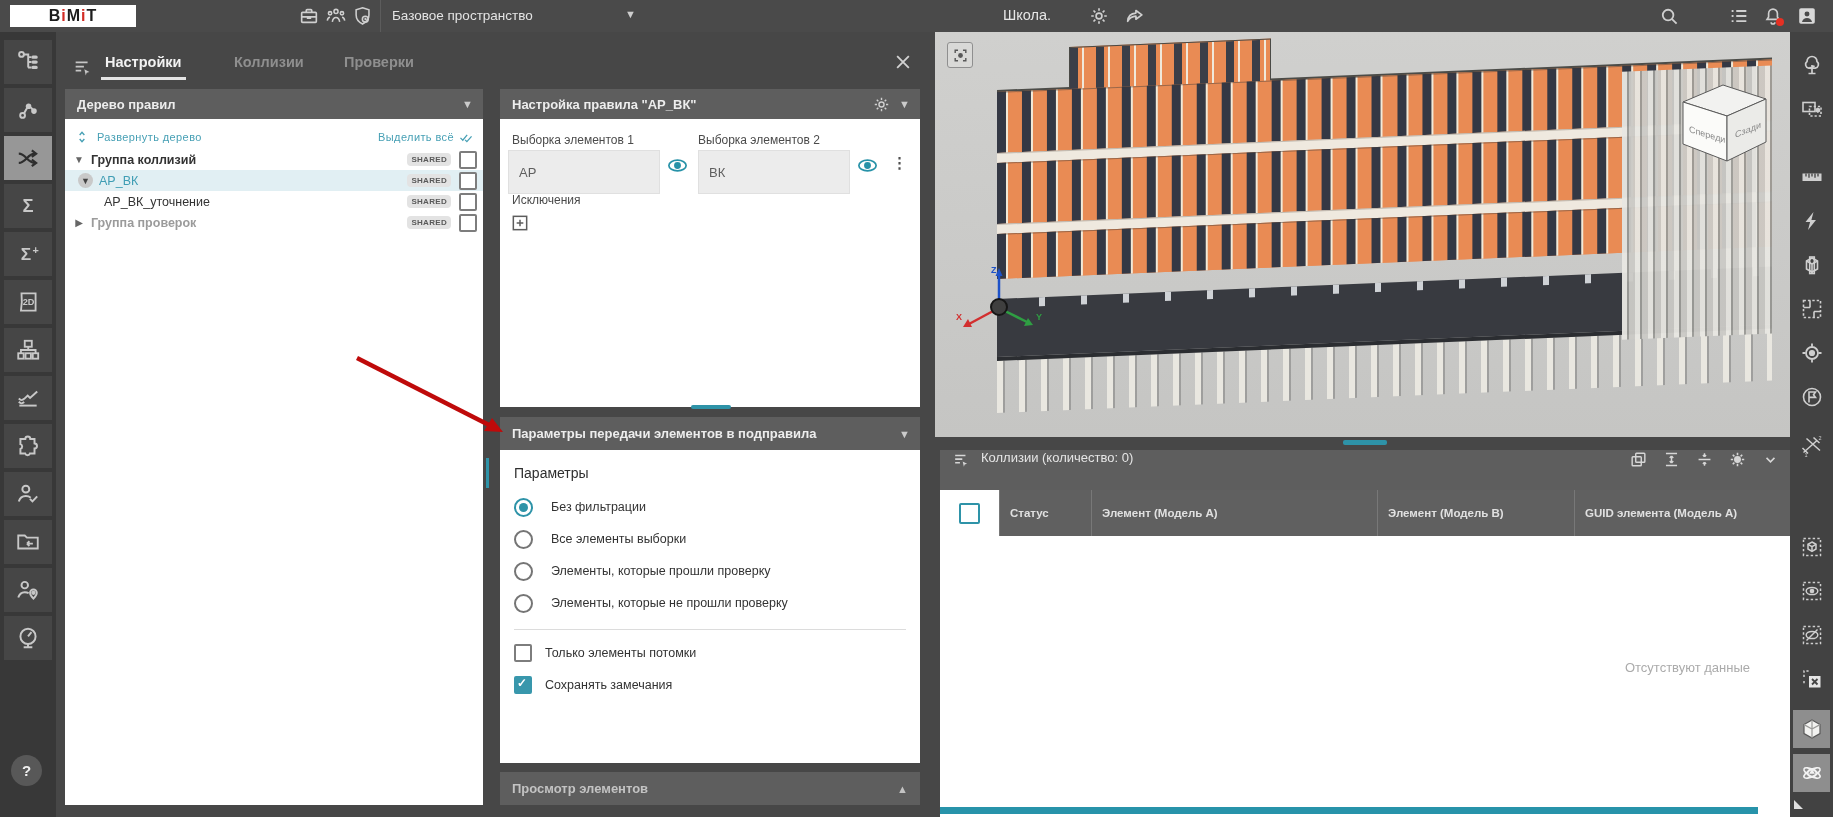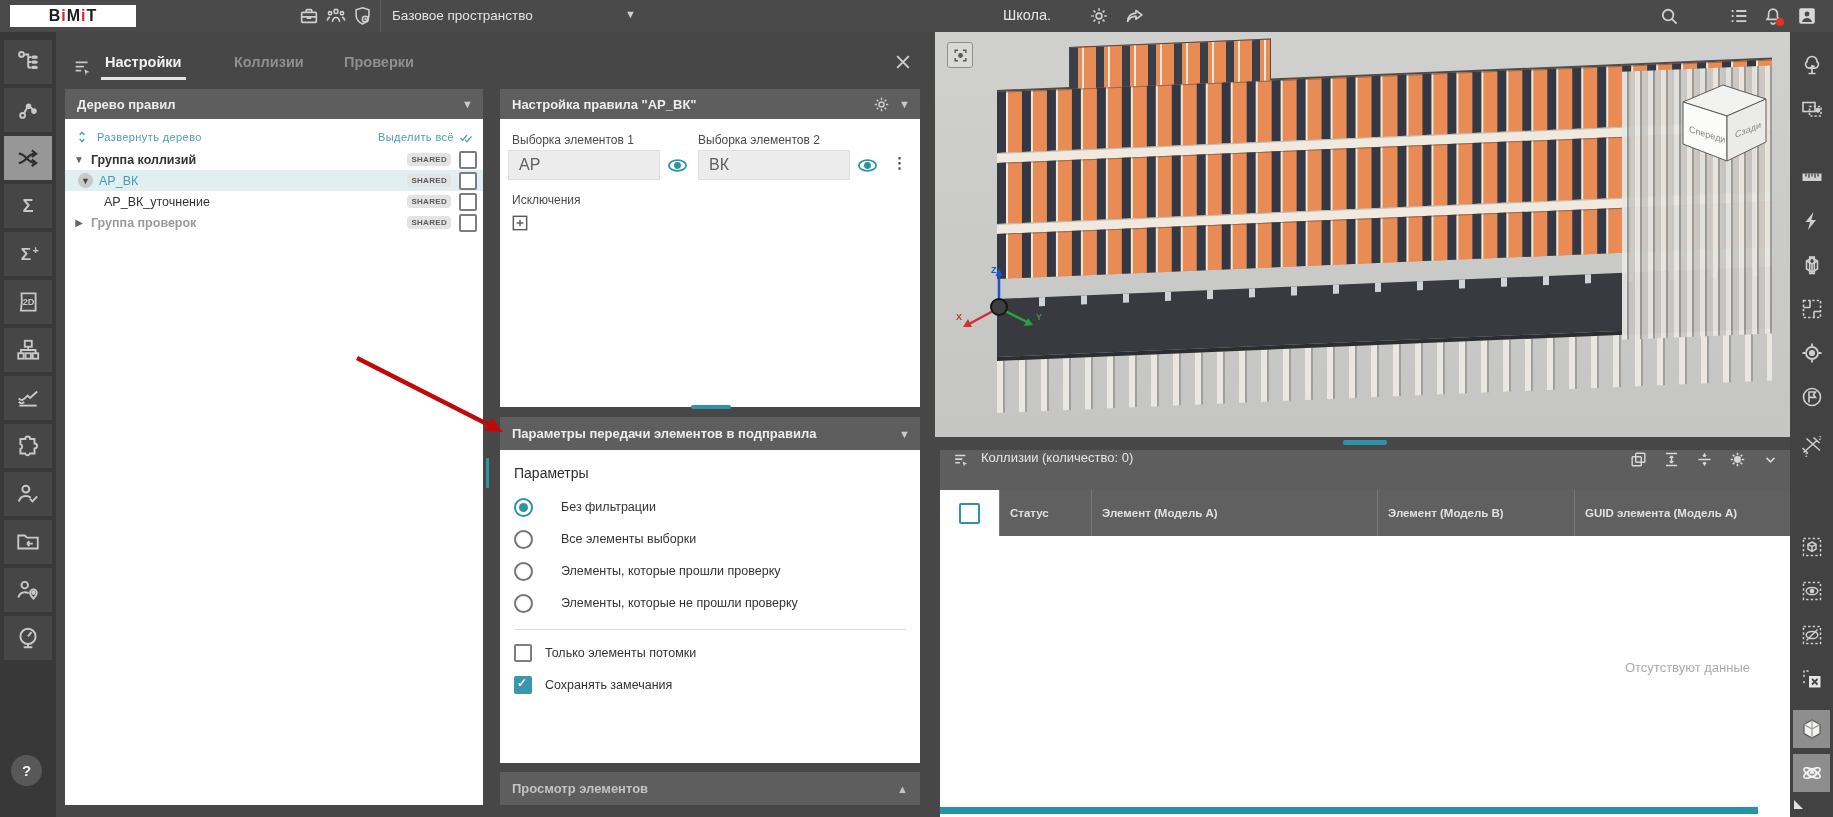--- a/index.html
+++ b/index.html
@@ -65,38 +65,38 @@
   .trow.sel .lbl{color:#3f9db4;}
   .badge{margin-left:auto;background:#e3e3e3;color:#5a5a5a;font-size:8px;font-weight:bold;
          border-radius:4px;padding:2px 4px;letter-spacing:.3px;}
   .cbx{width:14px;height:14px;border:2px solid #7d7d7d;border-radius:2px;margin-left:8px;background:#fff;}
   .cbx.checked{background:#3897ac;border-color:#3897ac;position:relative;}
   .cbx.checked::after{content:"✓";position:absolute;left:1px;top:-2px;color:#fff;font-size:12px;font-weight:bold;}
 
   
   .rule-card{left:444px;top:57px;width:420px;height:318px;}
   .fldlbl{position:absolute;font-size:12px;color:#4b4b4b;}
-  .input{position:absolute;height:30px;background:#ececec;border:1px solid #e0e0e0;
-         font-size:16px;color:#5f5f5f;display:flex;align-items:center;padding-left:10px;box-sizing:border-box;text-align:right;}
+  .input{position:absolute;height:44px;background:#ececec;border:1px solid #e0e0e0;
+         font-size:13px;color:#5f5f5f;display:flex;align-items:center;padding-left:10px;box-sizing:border-box;text-align:right;}
   .eye{position:absolute;width:23px;height:23px;color:#2792a8;cursor:pointer;}
   .kebab{position:absolute;font-size:15px;font-weight:bold;color:#4f4f4f;cursor:pointer;line-height:1;}
   .plusbox{position:absolute;width:20px;height:20px;color:#5d5d5d;cursor:pointer;}
 
   .midhandle{position:absolute;left:635px;top:373px;width:40px;height:4px;border-radius:2px;background:#2e93a8;}
   .vteal{position:absolute;left:430px;top:426px;width:3px;height:30px;background:#2e93a8;}
 
   
   .params-card{left:444px;top:385px;width:420px;height:346px;}
   .params-card .cardhead{height:33px;}
   .grp-lbl{position:absolute;left:14px;top:48px;font-size:14px;color:#2f2f2f;}
   .opt{position:absolute;left:14px;display:flex;align-items:center;height:20px;cursor:pointer;}
   .radio{width:15px;height:15px;border:2px solid #757575;border-radius:50%;position:relative;flex:none;}
   .radio.on{border-color:#2e93a8;}
   .radio.on::after{content:"";position:absolute;left:3px;top:3px;width:9px;height:9px;border-radius:50%;background:#2e93a8;}
-  .opt .olbl{margin-left:28px;font-size:12.5px;color:#333;}
+  .opt .olbl{margin-left:18px;font-size:12.5px;color:#333;}
   .divider{position:absolute;left:14px;right:14px;top:196px;height:1px;background:#dcdcdc;}
   .opt .cbx{margin-left:0;}
   .opt .cbx + .olbl{margin-left:13px;}
 
   .preview-bar{position:absolute;left:444px;top:740px;width:420px;height:33px;background:#5e5e5e;
                display:flex;align-items:center;padding:0 12px;box-sizing:border-box;}
   .preview-bar .ttl{font-size:13px;font-weight:bold;color:#c3c3c3;flex:1;}
   .preview-bar .caret{color:#c3c3c3;font-size:11px;}
 
   

